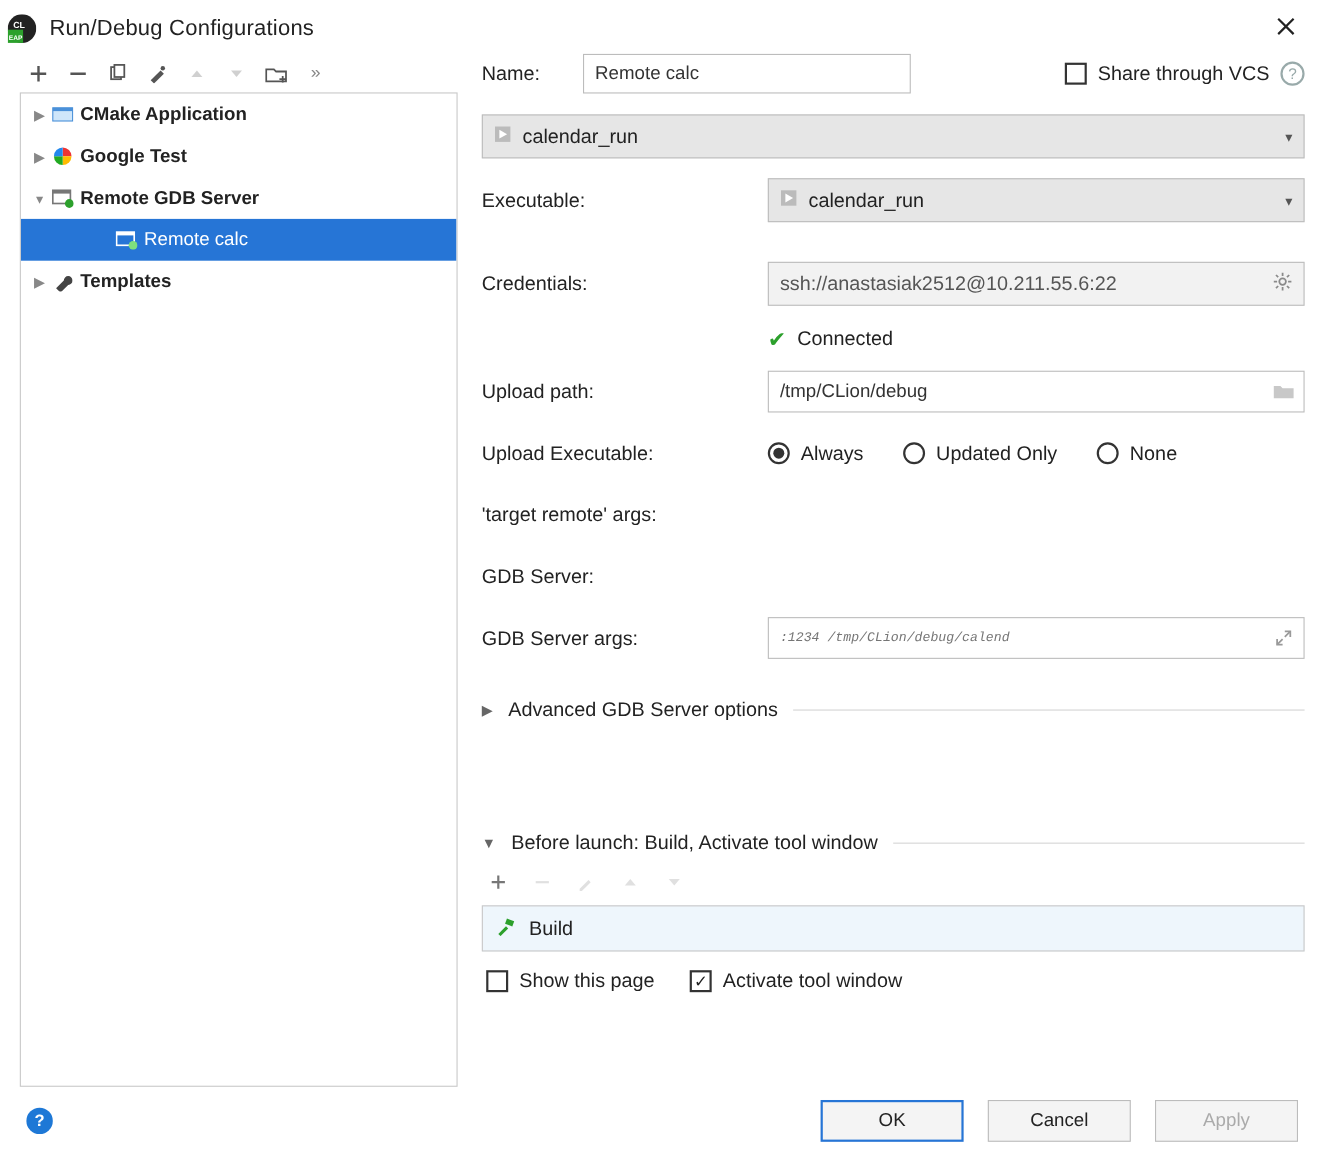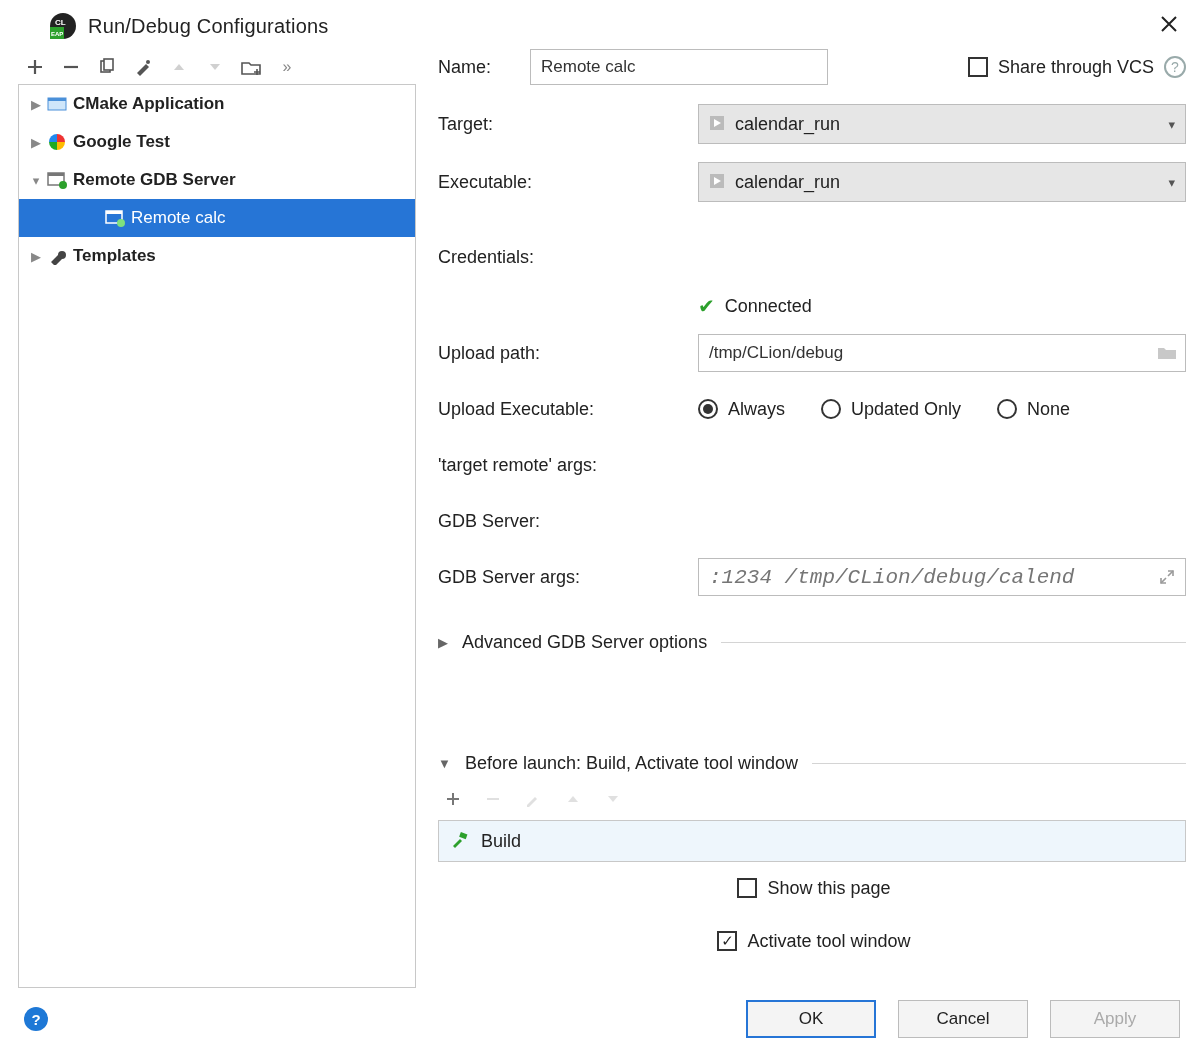--- a/index.html
+++ b/index.html
@@ -9,23 +9,22 @@
     font-size: 15px;
     color: #222;
     background: #fff;
     width: 1204px;
     height: 1054px;
     overflow: hidden;
   }
   .titlebar {
     display: flex;
     align-items: center;
-    padding: 8px 18px 4px 18px;
+    padding: 8px 18px 4px 7px;
     height: 48px;
-    margin-left: 32px;
   }
   .app-icon {
     width: 26px; height: 26px; margin-right: 12px;
     position: relative;
   }
   .app-icon svg { width: 26px; height: 26px; }
   .title { font-size: 20px; letter-spacing: 0.2px; }
   .close-x { margin-left: auto; font-size: 22px; cursor: pointer; padding: 4px 8px; }
   .body {
     display: flex;
@@ -107,37 +106,37 @@
   .status-row { display: flex; align-items: center; margin-left: 260px; margin-bottom: 16px; font-size: 18px; }
   .checkmark { color: #2ca02c; font-size: 20px; margin-right: 10px; }
   .radio-group { display: flex; gap: 36px; align-items: center; flex: 1; }
   .radio { display: flex; align-items: center; gap: 10px; font-size: 18px; cursor: pointer; }
   .radio .rcircle { width: 20px; height: 20px; border: 2px solid #333; border-radius: 50%; display: flex; align-items: center; justify-content: center; }
   .radio.selected .rcircle::after { content: ""; width: 10px; height: 10px; background: #333; border-radius: 50%; }
   .input-with-btn { flex: 1; display: flex; border: 1px solid #bcbcbc; height: 38px; background: #fff; }
   .input-with-btn input { flex: 1; border: none; padding: 0 10px; font-size: 17px; outline: none; background: transparent; color: #333; }
   .input-with-btn .ibtn { width: 36px; display: flex; align-items: center; justify-content: center; color: #9a9a9a; cursor: pointer; }
   .input-with-btn.disabled input { color: #999; }
-  .input-with-btn.mono input { font-family: "Consolas", "Courier New", monospace; font-size: 21px; }
+  .input-with-btn.mono input { font-family: "Consolas", "Courier New", monospace; font-size: 12px; }
   .section-sep { display: flex; align-items: center; gap: 14px; font-size: 18px; margin-top: 10px; }
   .section-sep .sline { flex: 1; height: 1px; background: #d4d4d4; }
   .section-sep .schev { color: #666; font-size: 13px; }
   .before-launch-toolbar { display: flex; gap: 18px; padding: 14px 4px 10px 4px; color: #888; }
   .bl-item {
     border: 1px solid #c8c8c8;
     background: #eef6fc;
     height: 42px;
     display: flex; align-items: center;
     padding: 0 12px;
     font-size: 18px;
     gap: 12px;
   }
   .hammer { color: #2ca02c; font-size: 18px; }
-  .chk-row { display: flex; gap: 32px; margin-top: 16px; font-size: 18px; align-items: center; padding-left: 4px; flex-direction: column; }
-  .chk { display: flex; gap: 10px; cursor: pointer; }
+  .chk-row { display: flex; gap: 32px; margin-top: 16px; font-size: 18px; align-items: center; padding-left: 4px; }
+  .chk { display: flex; align-items: center; gap: 10px; cursor: pointer; }
   .chk .cbox { width: 20px; height: 20px; border: 2px solid #333; display: flex; align-items: center; justify-content: center; font-size: 15px; }
   .chk.checked .cbox::after { content: "✓"; }
   .share-row { display: flex; align-items: center; margin-left: auto; gap: 10px; font-size: 18px; }
   .help-circle {
     width: 22px; height: 22px; border: 2px solid #9aa; border-radius: 50%;
     display: flex; align-items: center; justify-content: center;
     color: #9aa; font-size: 14px; cursor: pointer;
   }
   .footer {
     display: flex;
@@ -292,21 +291,20 @@
       <div class="share-row">
         <div class="chk">
             <span class="cbox"></span>
             <span>Share through VCS</span>
           </div>
         <span class="help-circle">?</span>
       </div>
     </div>
 
     <div class="form-row">
-      <span class="form-label">Target:</span>
       <div class="combo">
         <span class="run-ico">
           <svg width="16" height="16" viewBox="0 0 16 16">
               <rect x="1" y="1" width="14" height="14" fill="#bbb"></rect>
               <path d="M5 4 L12 8 L5 12 Z" fill="#fff"></path>
             </svg>
         </span>
         <span class="ctext">calendar_run</span>
         <span class="cchev">▾</span>
       </div>
@@ -321,20 +319,31 @@
               <path d="M5 4 L12 8 L5 12 Z" fill="#fff"></path>
             </svg>
         </span>
         <span class="ctext">calendar_run</span>
         <span class="cchev">▾</span>
       </div>
     </div>
 
     <div class="form-row tight">
       <span class="form-label">Credentials:</span>
+      <div class="cred-box">
+        <span>ssh://anastasiak2512@10.211.55.6:22</span>
+        <span class="gear">
+          <svg width="18" height="18" viewBox="0 0 18 18">
+              <circle cx="9" cy="9" r="3" fill="none" stroke="#8a8a8a" stroke-width="1.6"></circle>
+              <g stroke="#8a8a8a" stroke-width="1.6">
+                <path d="M9 1v3M9 14v3M1 9h3M14 9h3M3 3l2 2M13 13l2 2M15 3l-2 2M5 13l-2 2"></path>
+              </g>
+            </svg>
+        </span>
+      </div>
     </div>
 
     <div class="status-row">
       <span class="checkmark">✔</span>
       <span>Connected</span>
     </div>
 
     <div class="form-row">
       <span class="form-label">Upload path:</span>
       <div class="input-with-btn">

